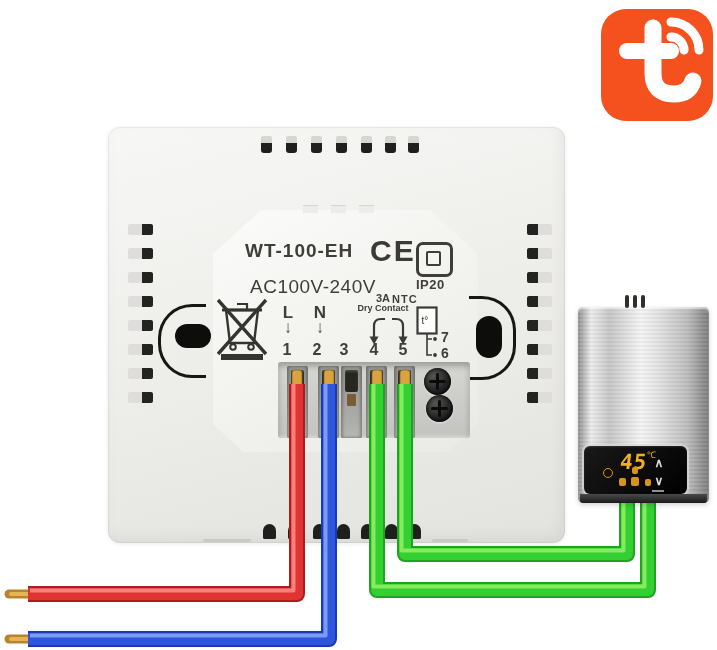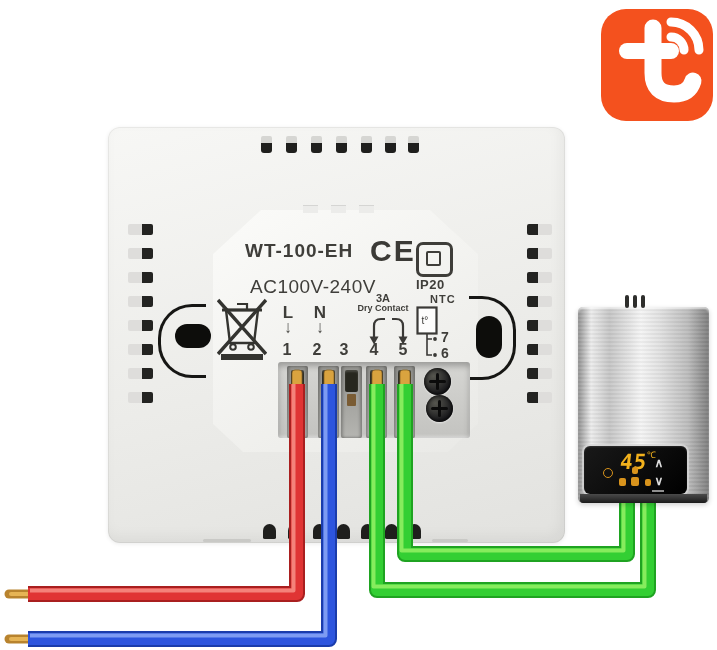--- a/index.html
+++ b/index.html
@@ -44,21 +44,21 @@
   .sq{left:416px;top:242px;width:31px;height:29px;border:3px solid #3e3d39;border-radius:7px;}
   .sq-in{position:absolute;left:7px;top:6px;width:11px;height:11px;border:2.5px solid #3e3d39;border-radius:2px;}
   .voltage{left:250px;top:276px;font-size:19px;font-weight:400;letter-spacing:.5px;}
   .ip{left:416px;top:277px;font-size:13px;font-weight:700;letter-spacing:.5px;}
 
   .ln{width:22px;text-align:center;font-size:17px;font-weight:700;top:303px;}
   .darr{width:22px;text-align:center;font-size:15px;font-weight:700;top:318px;transform:scaleY(1.15);}
   .tnum{width:22px;text-align:center;font-size:16px;font-weight:700;top:341px;}
   .relayA{left:358px;top:292px;width:50px;text-align:center;font-size:11px;font-weight:700;}
   .relayT{left:352px;top:303px;width:62px;text-align:center;font-size:9px;font-weight:700;}
-  .ntc{left:430px;top:293px;font-size:11px;font-weight:700;letter-spacing:1px;}
+  .ntc{left:392px;top:293px;font-size:11px;font-weight:700;letter-spacing:1px;}
   .pin{width:14px;text-align:center;font-size:14px;font-weight:700;}
 
   
   .recess{position:absolute;left:278px;top:362px;width:192px;height:76px;border-radius:3px;
           background:linear-gradient(#d6d6d3,#c3c3c0);
           box-shadow:inset 0 4px 6px rgba(0,0,0,.28), inset 0 -2px 3px rgba(255,255,255,.4);}
   .slot{position:absolute;top:366px;width:21px;height:72px;border-radius:2px;
         background:linear-gradient(#93938f,#b5b5b1);
         box-shadow:inset 2px 0 3px rgba(0,0,0,.25), inset -2px 0 3px rgba(0,0,0,.25);}
   .contact{position:absolute;top:370px;width:13px;height:22px;background:#27271f;border-radius:2px;

